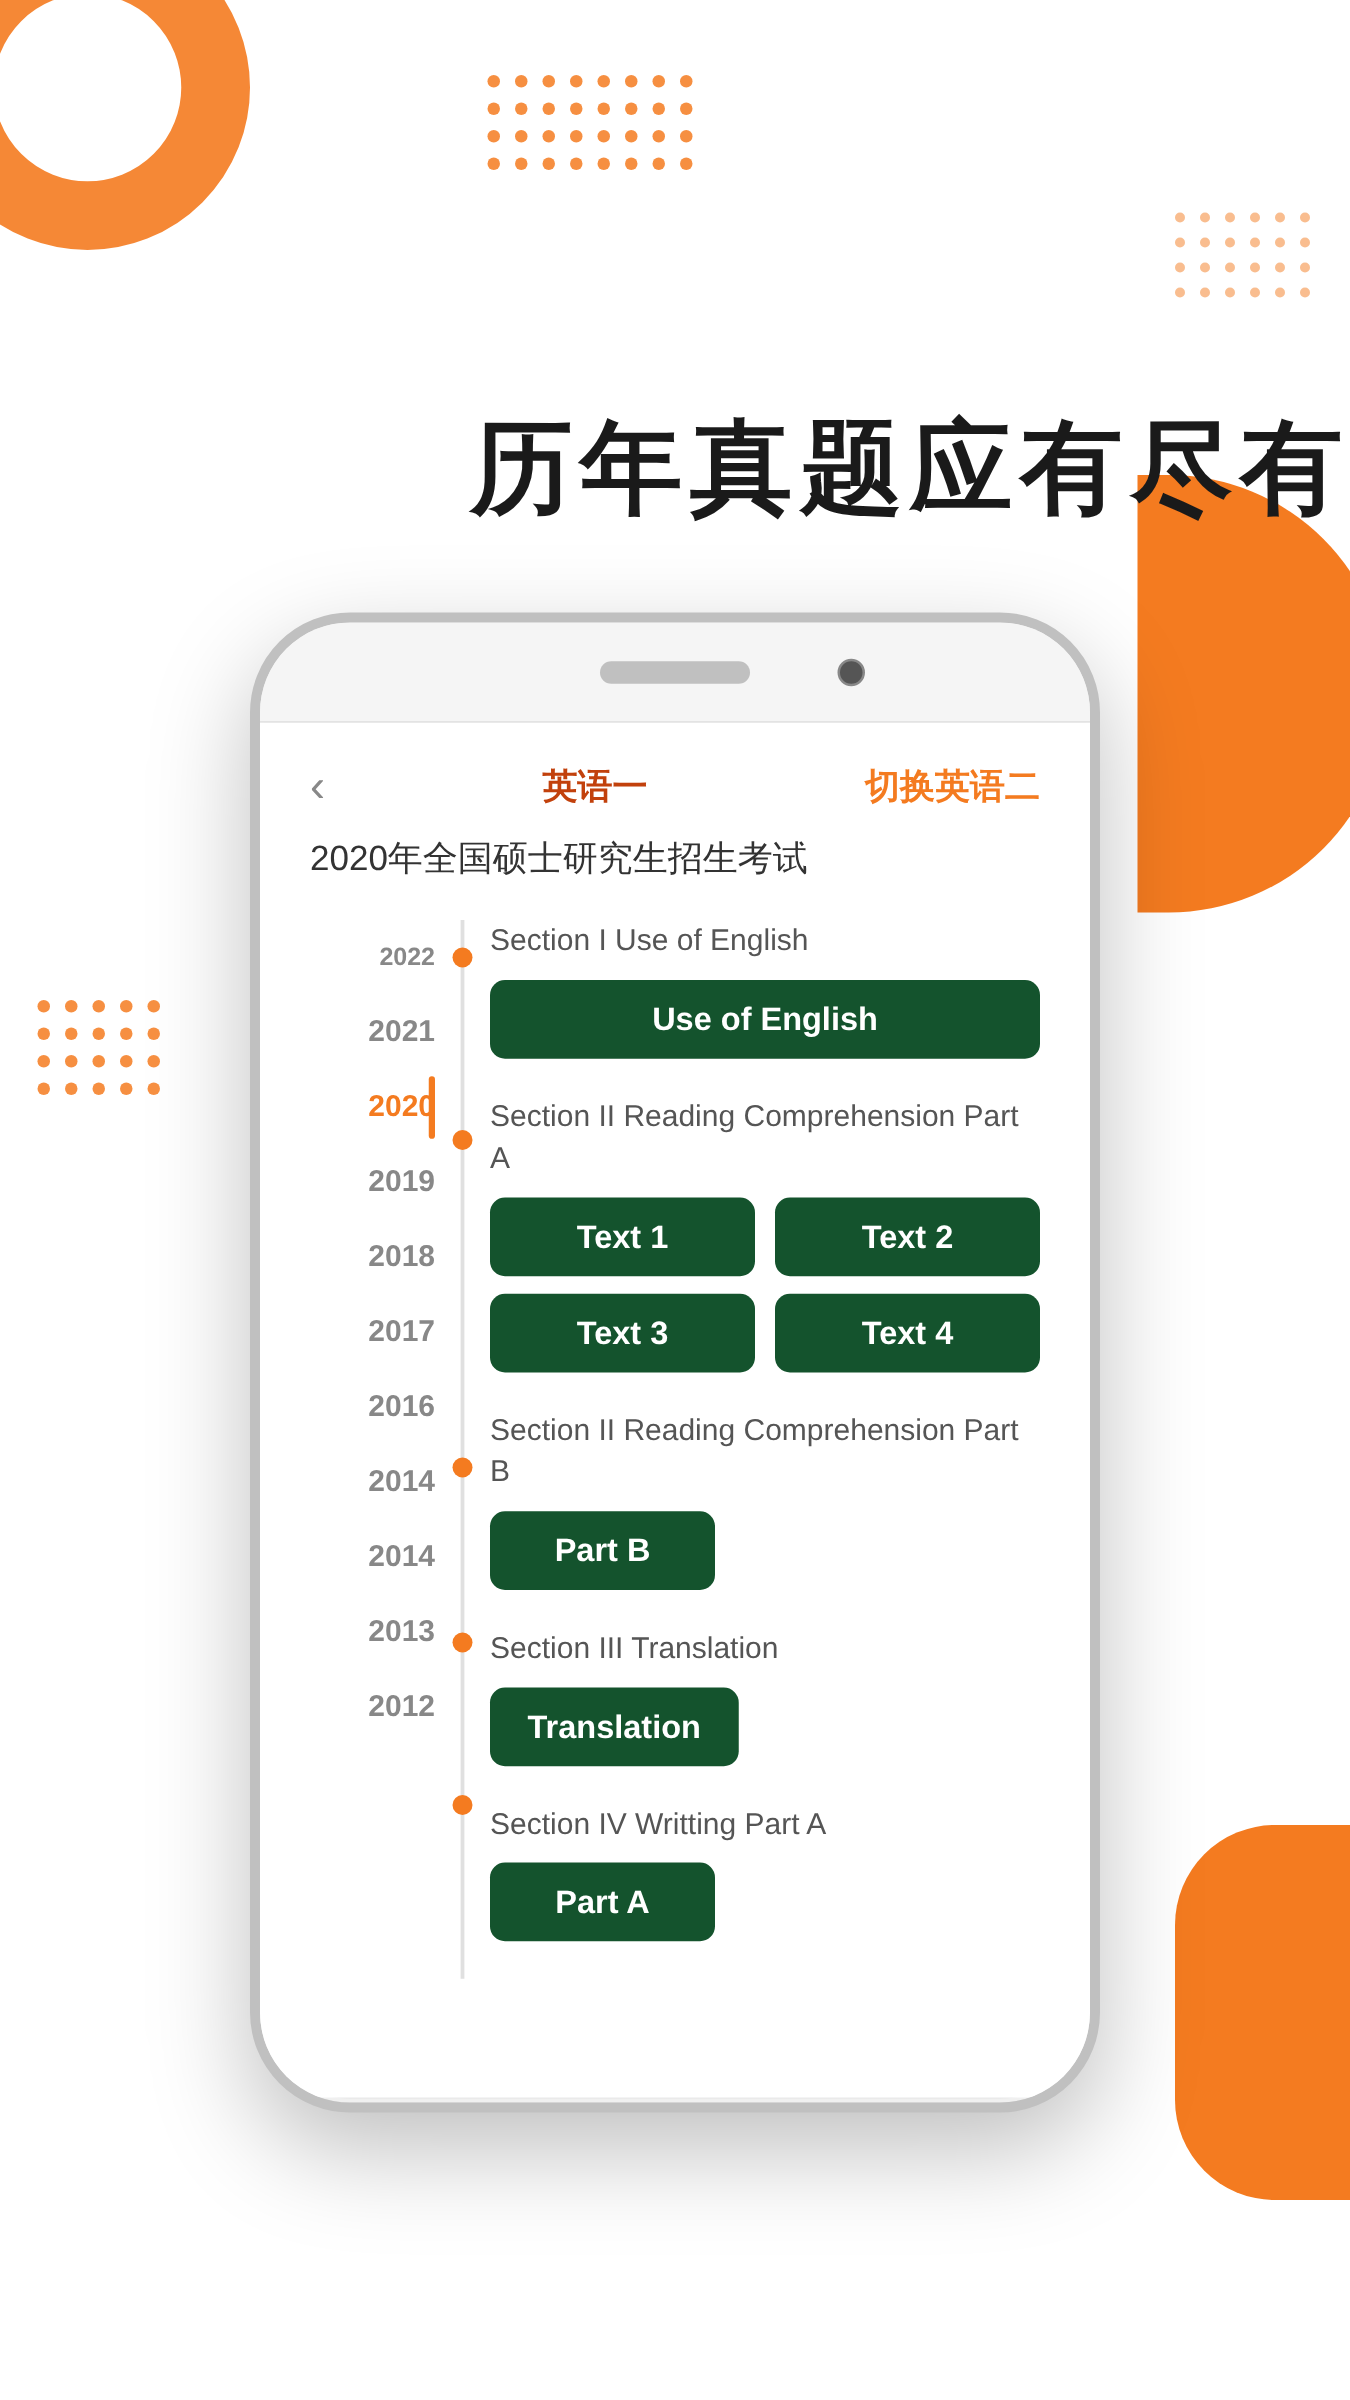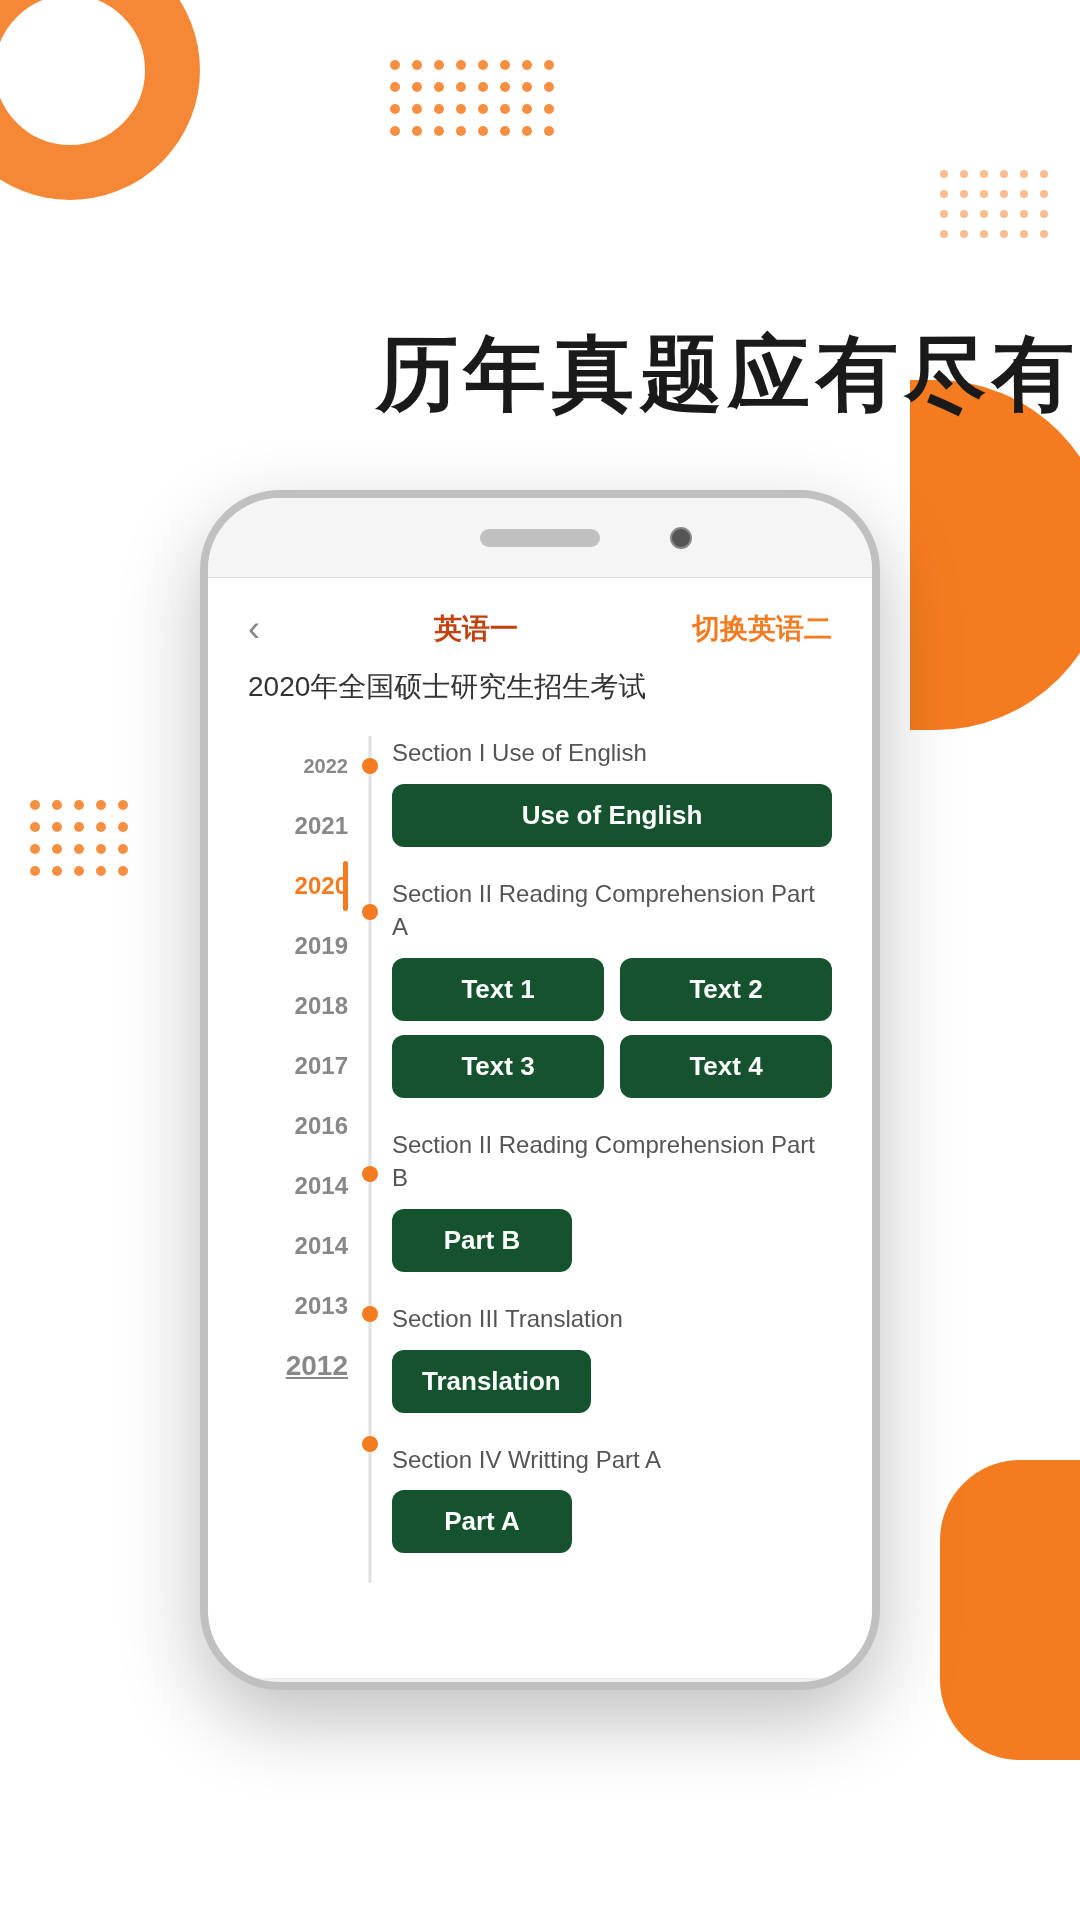--- a/index.html
+++ b/index.html
@@ -411,21 +411,21 @@
             2020
             <div class="active-bar"></div>
           </div>
           <div class="year-item" style="height:60px; font-size:24px;">2019</div>
           <div class="year-item" style="height:60px; font-size:24px;">2018</div>
           <div class="year-item" style="height:60px; font-size:24px;text-align:center;">2017</div>
           <div class="year-item" style="height:60px; font-size:24px;">2016</div>
           <div class="year-item" style="height:60px; font-size:24px;">2014</div>
           <div class="year-item" style="height:60px; font-size:24px;">2014</div>
           <div class="year-item" style="height:60px; font-size:24px;">2013</div>
-          <div class="year-item" style="height:60px; font-size:28px;text-decoration:underline;">2012</div>
+          <div class="year-item" style="height:60px; font-size:24px;">2012</div>
         </div>
 
         <div style="position:relative; width:24px; flex-shrink:0;">
           <div style="position:absolute; left:50%; transform:translateX(-50%); top:0; bottom:0; width:3px; background:#e0e0e0;"></div>
 
           <div style="position:absolute; left:50%; transform:translateX(-50%); top:22px; width:16px; height:16px; border-radius:50%; background:#F47B20; z-index:2;"></div>
 
           <div style="position:absolute; left:50%; transform:translateX(-50%); top:168px; width:16px; height:16px; border-radius:50%; background:#F47B20; z-index:2;"></div>
 
           <div style="position:absolute; left:50%; transform:translateX(-50%); top:430px; width:16px; height:16px; border-radius:50%; background:#F47B20; z-index:2;"></div>

